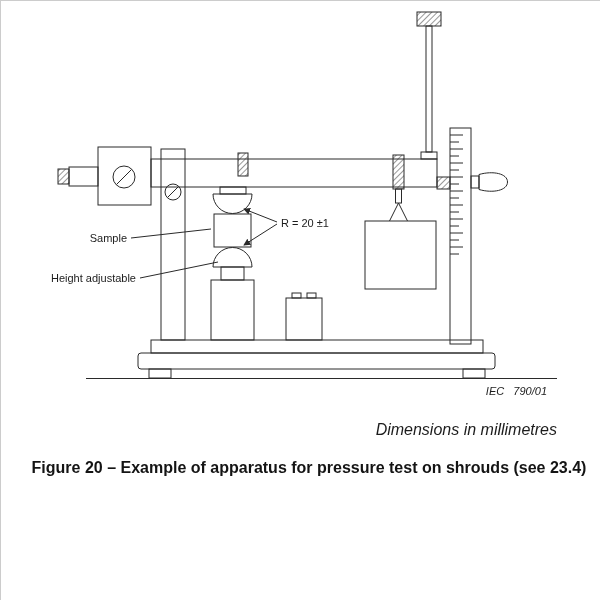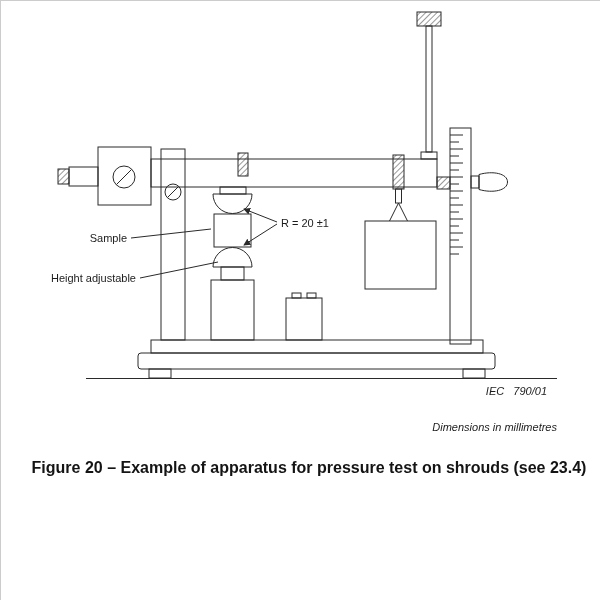--- a/index.html
+++ b/index.html
@@ -20,21 +20,21 @@
   }
   .iec-ref-text {
     font-size: 10px;
     font-style: italic;
     white-space: pre;
   }
   .dimensions-note {
     position: absolute;
     top: 420px;
     right: 44px;
-    font-size: 11px;
+    font-size: 16px;
     font-style: italic;
     color: #1c1c1c;
   }
   .figure-caption {
     position: absolute;
     top: 458px;
     left: 0;
     width: 100%;
     text-align: center;
     font-size: 16px;

